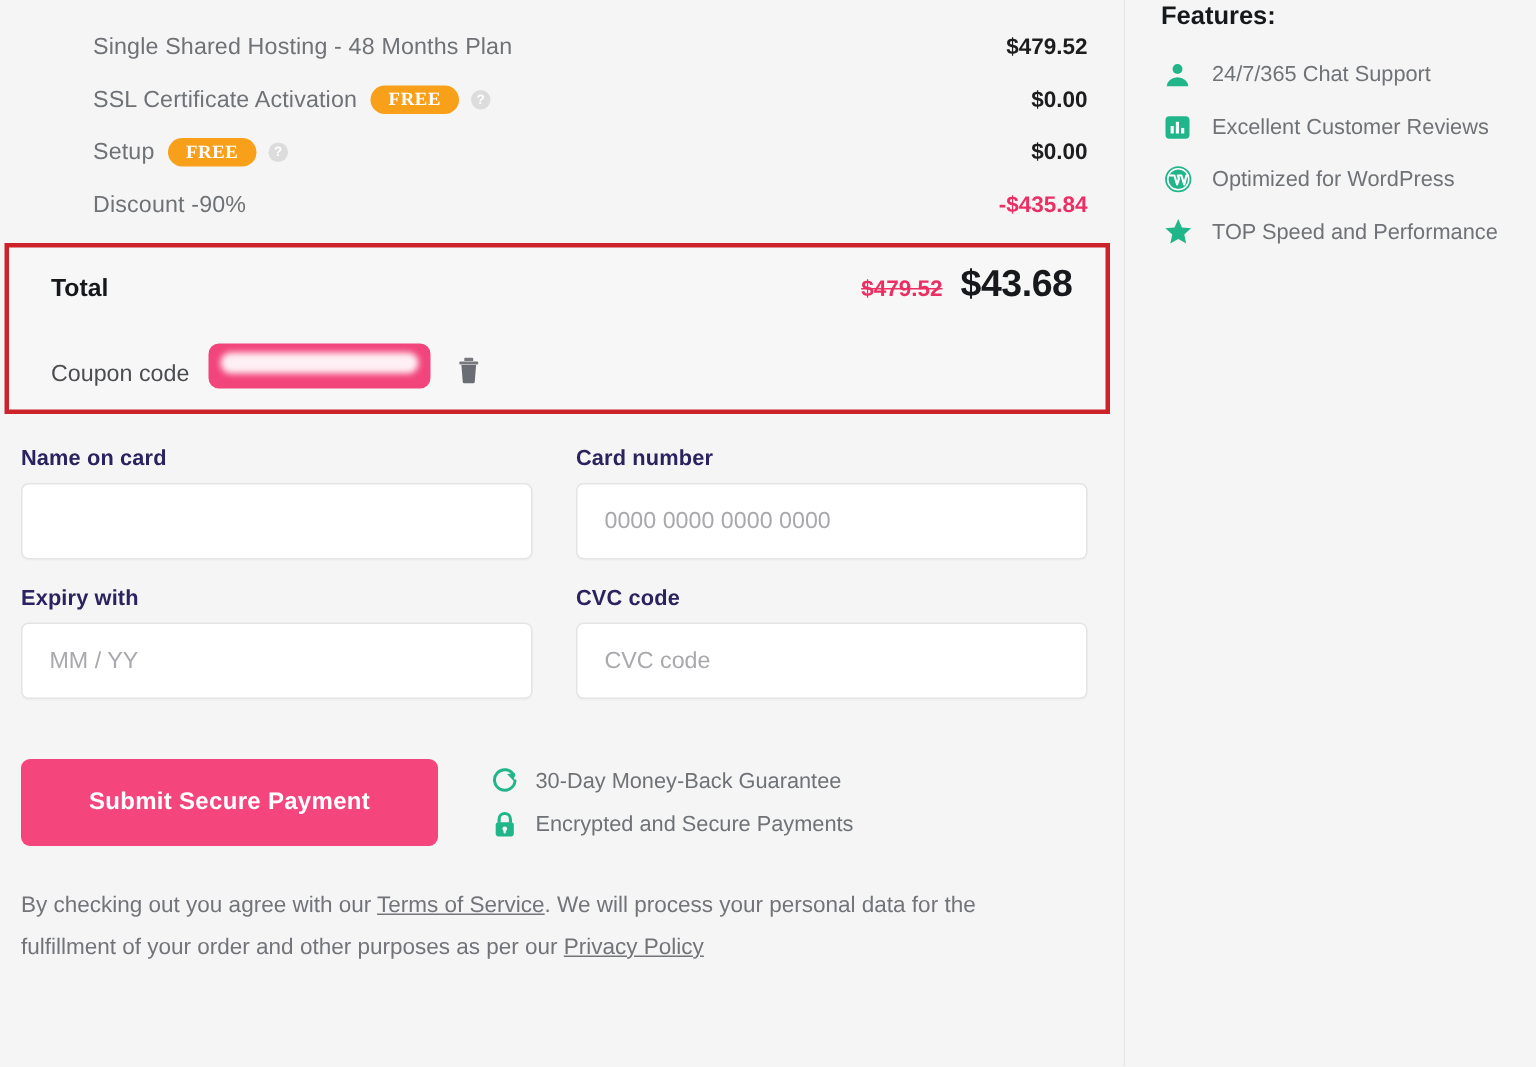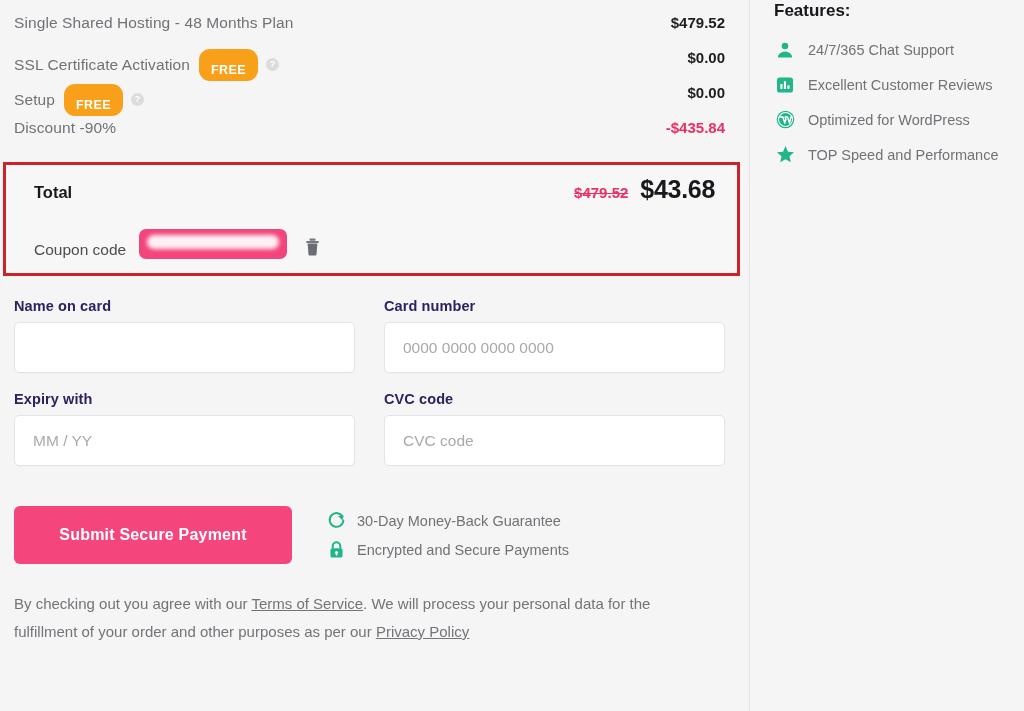--- a/index.html
+++ b/index.html
@@ -31,22 +31,23 @@
     padding: 0 14px;
     background: #f5f5f5;
   }
 
   
   .summary {
     padding-top: 14px;
   }
   .line {
     display: flex;
-    align-items: flex-start;
+    align-items: center;
     height: 35px;
+    margin-left: 48px;
   }
   .line-label {
     display: flex;
     align-items: center;
     font-size: 15.5px;
     color: #6f7276;
     letter-spacing: .1px;
     white-space: nowrap;
   }
   .line-spacer { flex: 1 1 auto; }
@@ -55,28 +56,29 @@
     font-weight: bold;
     color: #1d1d1f;
     white-space: nowrap;
     padding-right: 10px;
   }
   .line-amount.negative { color: #ec2f63; }
 
   .badge-free {
     display: inline-block;
     margin-left: 9px;
-    padding: 15px 12px 4px;
+    padding: 3px 12px 4px;
     border-radius: 11px;
     background: #f9a01b;
     color: #ffffff;
     font-size: 12.5px;
     font-weight: bold;
     letter-spacing: .4px;
     line-height: 1;
+    font-family: Liberation Serif, serif;
   }
   .info-dot {
     display: inline-block;
     margin-left: 8px;
     width: 13px;
     height: 13px;
     border-radius: 50%;
     background: #dcdcdc;
     color: #ffffff;
     font-size: 9px;

